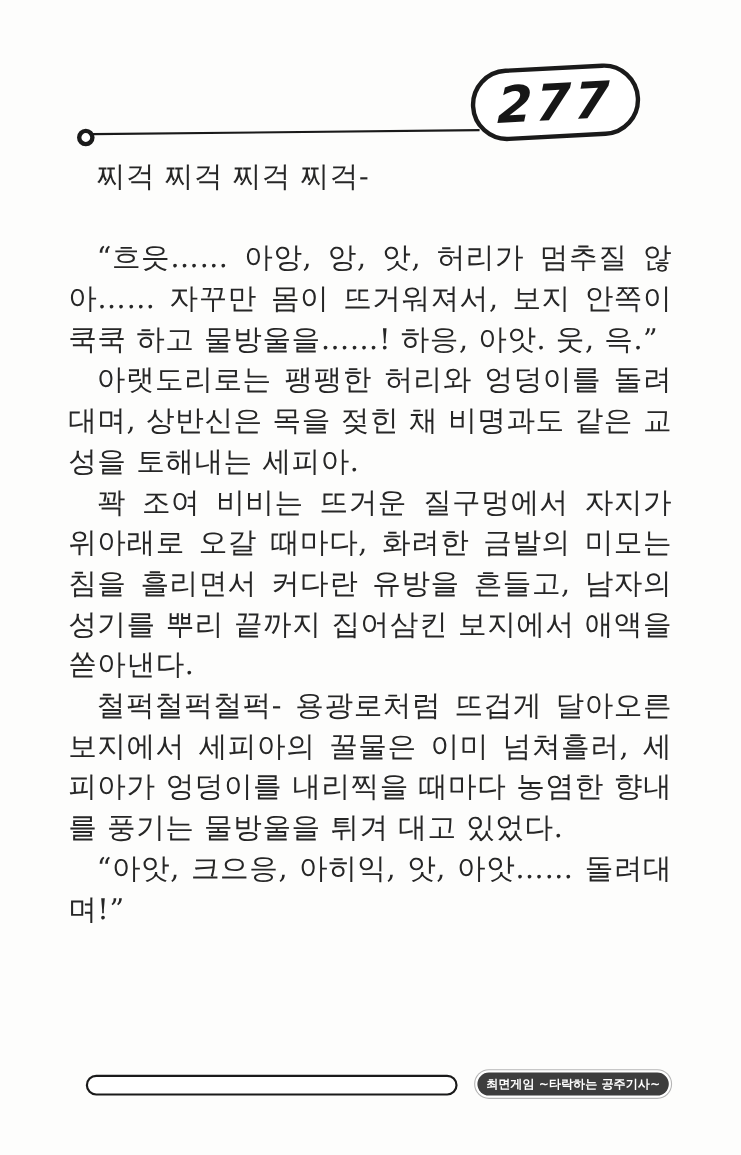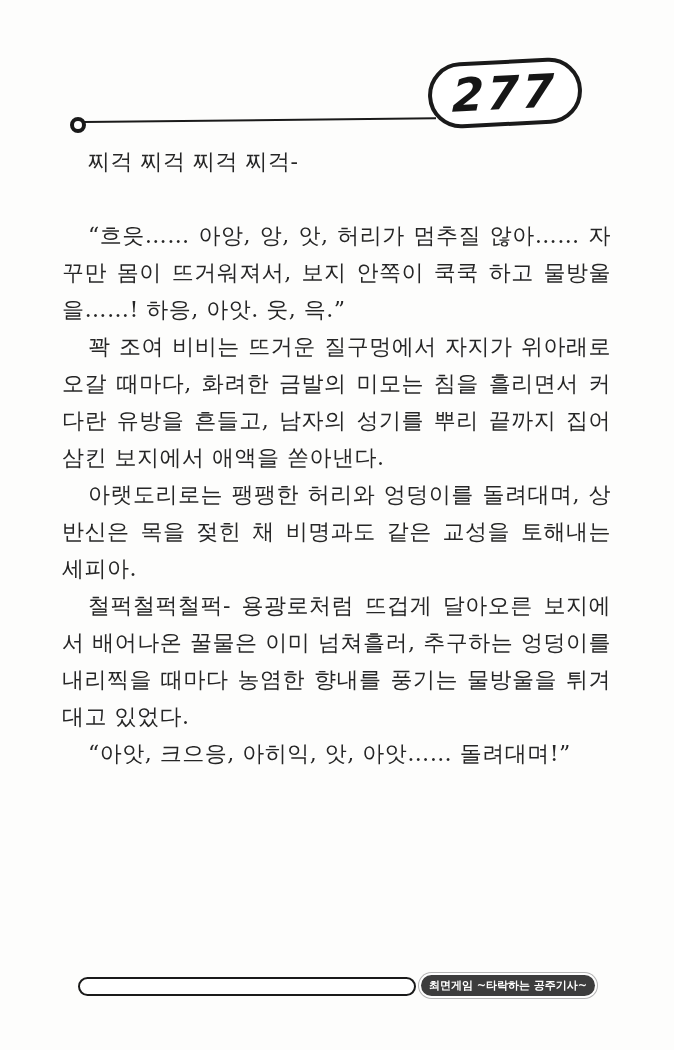--- a/index.html
+++ b/index.html
@@ -54,21 +54,21 @@
     font-size:46px;letter-spacing:3px;
     color:#161616;
     transform:skewX(-4deg);
   }
 
   
   .body-text{
     position:absolute;
     left:62px;top:143px;
     width:549px;
-    font-size:22px;
+    font-size:26px;
     line-height:37px;
     color:var(--ink);
     text-align:justify;
     word-break:break-all;
     letter-spacing:0.5px;
   }
   .body-text p{
     margin:0;
     text-indent:26px;
   }
@@ -80,21 +80,21 @@
   .footer-capsule{
     position:absolute;
     left:78px;top:977px;
     width:334px;height:15px;
     background:#ffffff;
     border:2px solid var(--line-ink);
     border-radius:10px;
   }
   .series-title-badge{
     position:absolute;
-    left:421px;top:975px;
+    left:434px;top:975px;
     width:174px;height:21px;
     background:var(--badge-bg);
     border-radius:11px;
     display:flex;align-items:center;justify-content:center;
     box-shadow:0 0 0 2px #ffffff,0 0 0 3px #b5b5b5;
   }
   .series-title-badge span{
     font-family:"DejaVu Sans","Liberation Sans",sans-serif;
     font-size:11px;
     font-weight:bold;
@@ -110,23 +110,23 @@
 
   <div class="header-rule"></div>
   <div class="header-ring"></div>
   <div class="page-number-badge">
     <span>277</span>
   </div>
 
   <main class="body-text">
     <p class="sfx">찌걱 찌걱 찌걱 찌걱-</p>
     <p>“흐읏…… 아앙, 앙, 앗, 허리가 멈추질 않아…… 자꾸만 몸이 뜨거워져서, 보지 안쪽이 쿡쿡 하고 물방울을……! 하응, 아앗. 웃, 윽.”</p>
+    <p>아랫도리로는 팽팽한 허리와 엉덩이를 돌려대며, 상반신은 목을 젖힌 채 비명과도 같은 교성을 토해내는 세피아.</p>
     <p>꽉 조여 비비는 뜨거운 질구멍에서 자지가 위아래로 오갈 때마다, 화려한 금발의 미모는 침을 흘리면서 커다란 유방을 흔들고, 남자의 성기를 뿌리 끝까지 집어삼킨 보지에서 애액을 쏟아낸다.</p>
-    <p>아랫도리로는 팽팽한 허리와 엉덩이를 돌려대며, 상반신은 목을 젖힌 채 비명과도 같은 교성을 토해내는 세피아.</p>
-    <p>철퍽철퍽철퍽- 용광로처럼 뜨겁게 달아오른 보지에서 배어나온 꿀물은 이미 넘쳐흘러, 추구하는 엉덩이를 내리찍을 때마다 농염한 향내를 풍기는 물방울을 튀겨 대고 있었다.</p>
+    <p>철퍽철퍽철퍽- 용광로처럼 뜨겁게 달아오른 보지에서 세피아의 꿀물은 이미 넘쳐흘러, 세피아가 엉덩이를 내리찍을 때마다 농염한 향내를 풍기는 물방울을 튀겨 대고 있었다.</p>
     <p>“아앗, 크으응, 아히익, 앗, 아앗…… 돌려대며!”</p>
   </main>
 
   <div class="footer-capsule"></div>
   <div class="series-title-badge">
     <span>최면게임 ~타락하는 공주기사~</span>
   </div>
 
 </div>
 

